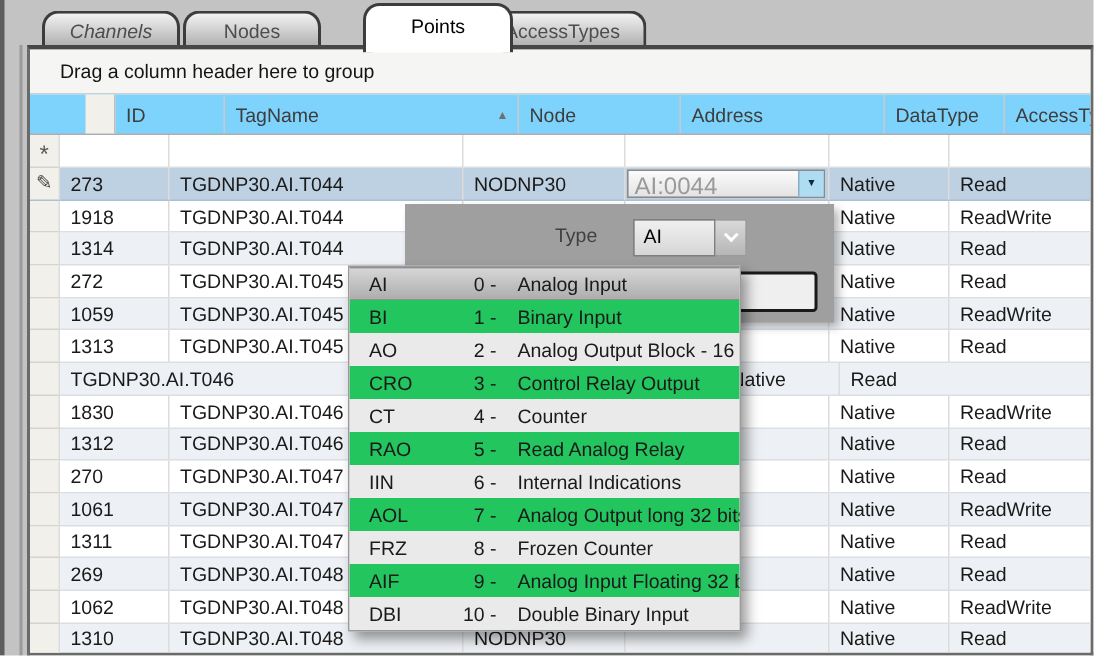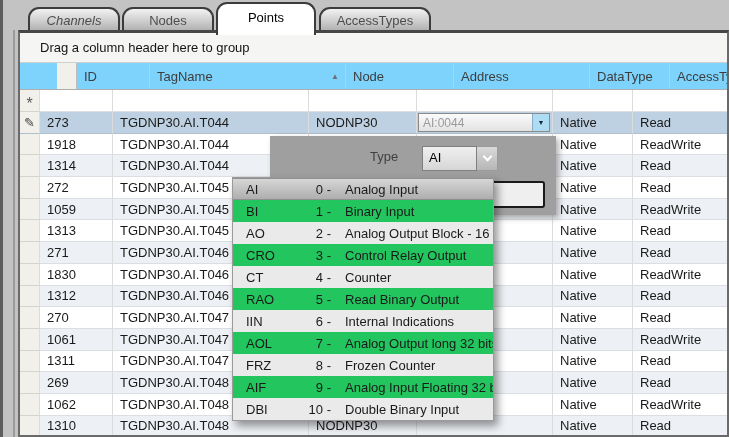--- a/index.html
+++ b/index.html
@@ -21,21 +21,21 @@
     position:absolute; top:7px; height:28px;
     border:2px solid #3c3c3c; border-bottom:none;
     border-radius:11px 11px 0 0;
     background:linear-gradient(#f2f2f2,#a3a3a3);
     color:#4d4d4d; text-align:center; line-height:23px;
     z-index:1; cursor:default;
   }
   .tab.active {
     top:2px; height:33px;
     background:#ffffff; color:#000;
-    z-index:3; line-height:27px;
+    z-index:3; line-height:27px;margin-left:26px;
   }
   .tab-channels { left:28px; width:92px;font-style:italic; }
   .tab-nodes { left:122px; width:92px; }
   .tab-points { left:216px; width:100px; }
   .tab-accesstypes { left:319px; width:112px; }
 
   
   .grid {
     position:absolute; left:18px; top:30px; right:0; bottom:0;
     background:#ffffff;
@@ -80,21 +80,21 @@
   .pencil { font-size:13px; color:#3f3f3f; visibility:hidden; }
   .row.editing .pencil { visibility:visible; }
 
   
   .addr-editor { display:none; }
   .row.editing .c-addr { padding:0; }
   .row.editing .addr-editor {
     display:flex; margin:1px 2px 1px 1px; flex:1; height:19px;
     border:1px solid #8a8a8a; background:linear-gradient(#fbfbfb,#e3e3e3);
   }
-  .addr-editor-text { flex:1; color:#9a9a9a; padding:2px 0 0 4px; font-size:12px; }
+  .addr-editor-text { flex:1; color:#9a9a9a; padding:2px 0 0 4px; font-size:16px; }
   .addr-dd-btn {
     width:17px; background:#aedcf2; border-left:1px solid #86aec8;
     display:flex; align-items:center; justify-content:center;
   }
   .addr-dd-btn .tri { font-size:7px; color:#10293d; }
 
   
   .popup {
     position:absolute; left:270px; top:136px; width:286px; height:79px;
     background:#9f9f9f; z-index:4;
@@ -265,21 +265,20 @@
       <span class="addr-text"></span>
 
     </div>
     <div class="cell c-dt">Native</div>
     <div class="cell c-at">Read</div>
   </div>
       <div class="row alt">
     <div class="cell ind">
       <span class="pencil"></span>
     </div>
-    <div class="cell c-id">271</div>
     <div class="cell c-tag">TGDNP30.AI.T046</div>
     <div class="cell c-node">NODNP30</div>
     <div class="cell c-addr">
       <span class="addr-text"></span>
 
     </div>
     <div class="cell c-dt">Native</div>
     <div class="cell c-at">Read</div>
   </div>
       <div class="row">
@@ -431,21 +430,21 @@
     <span class="dd-desc">Control Relay Output</span>
   </div>
     <div class="dd-item">
     <span class="dd-code">CT</span>
     <span class="dd-num">4 -</span>
     <span class="dd-desc">Counter</span>
   </div>
     <div class="dd-item">
     <span class="dd-code">RAO</span>
     <span class="dd-num">5 -</span>
-    <span class="dd-desc">Read Binary Output</span>
+    <span class="dd-desc">Read Analog Relay</span>
   </div>
     <div class="dd-item">
     <span class="dd-code">IIN</span>
     <span class="dd-num">6 -</span>
     <span class="dd-desc">Internal Indications</span>
   </div>
     <div class="dd-item">
     <span class="dd-code">AOL</span>
     <span class="dd-num">7 -</span>
     <span class="dd-desc">Analog Output long 32 bits</span>

